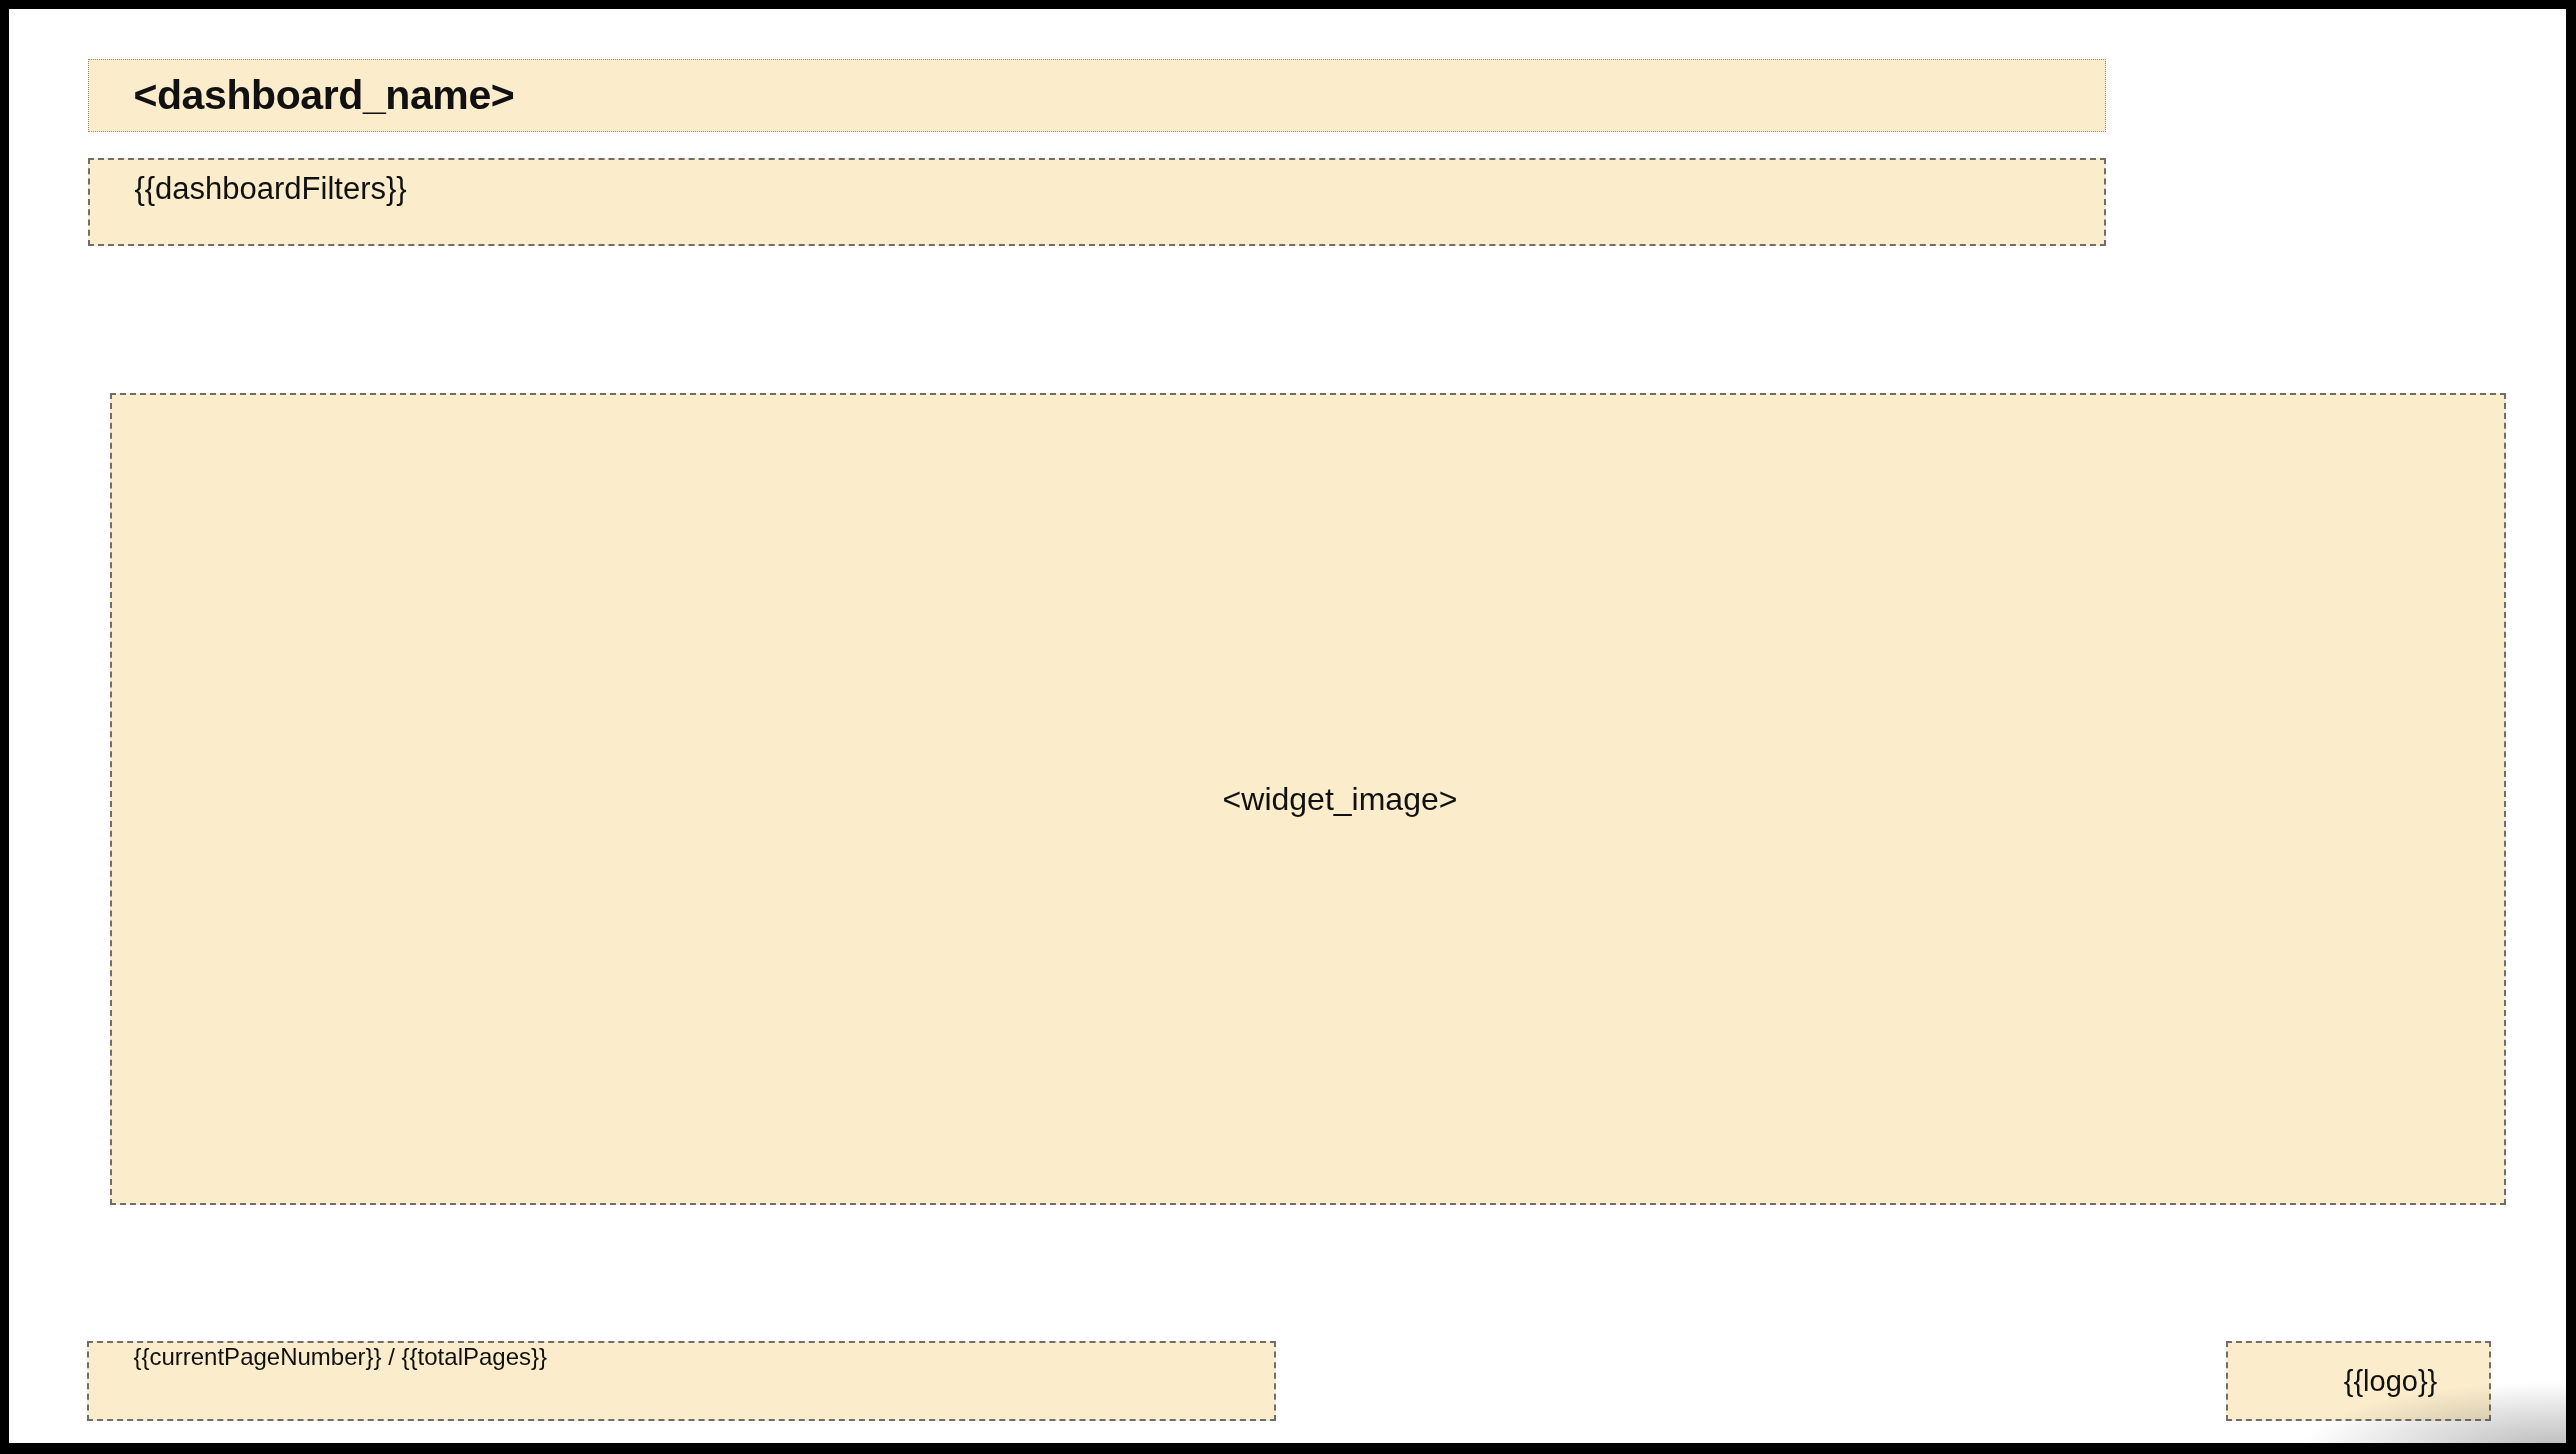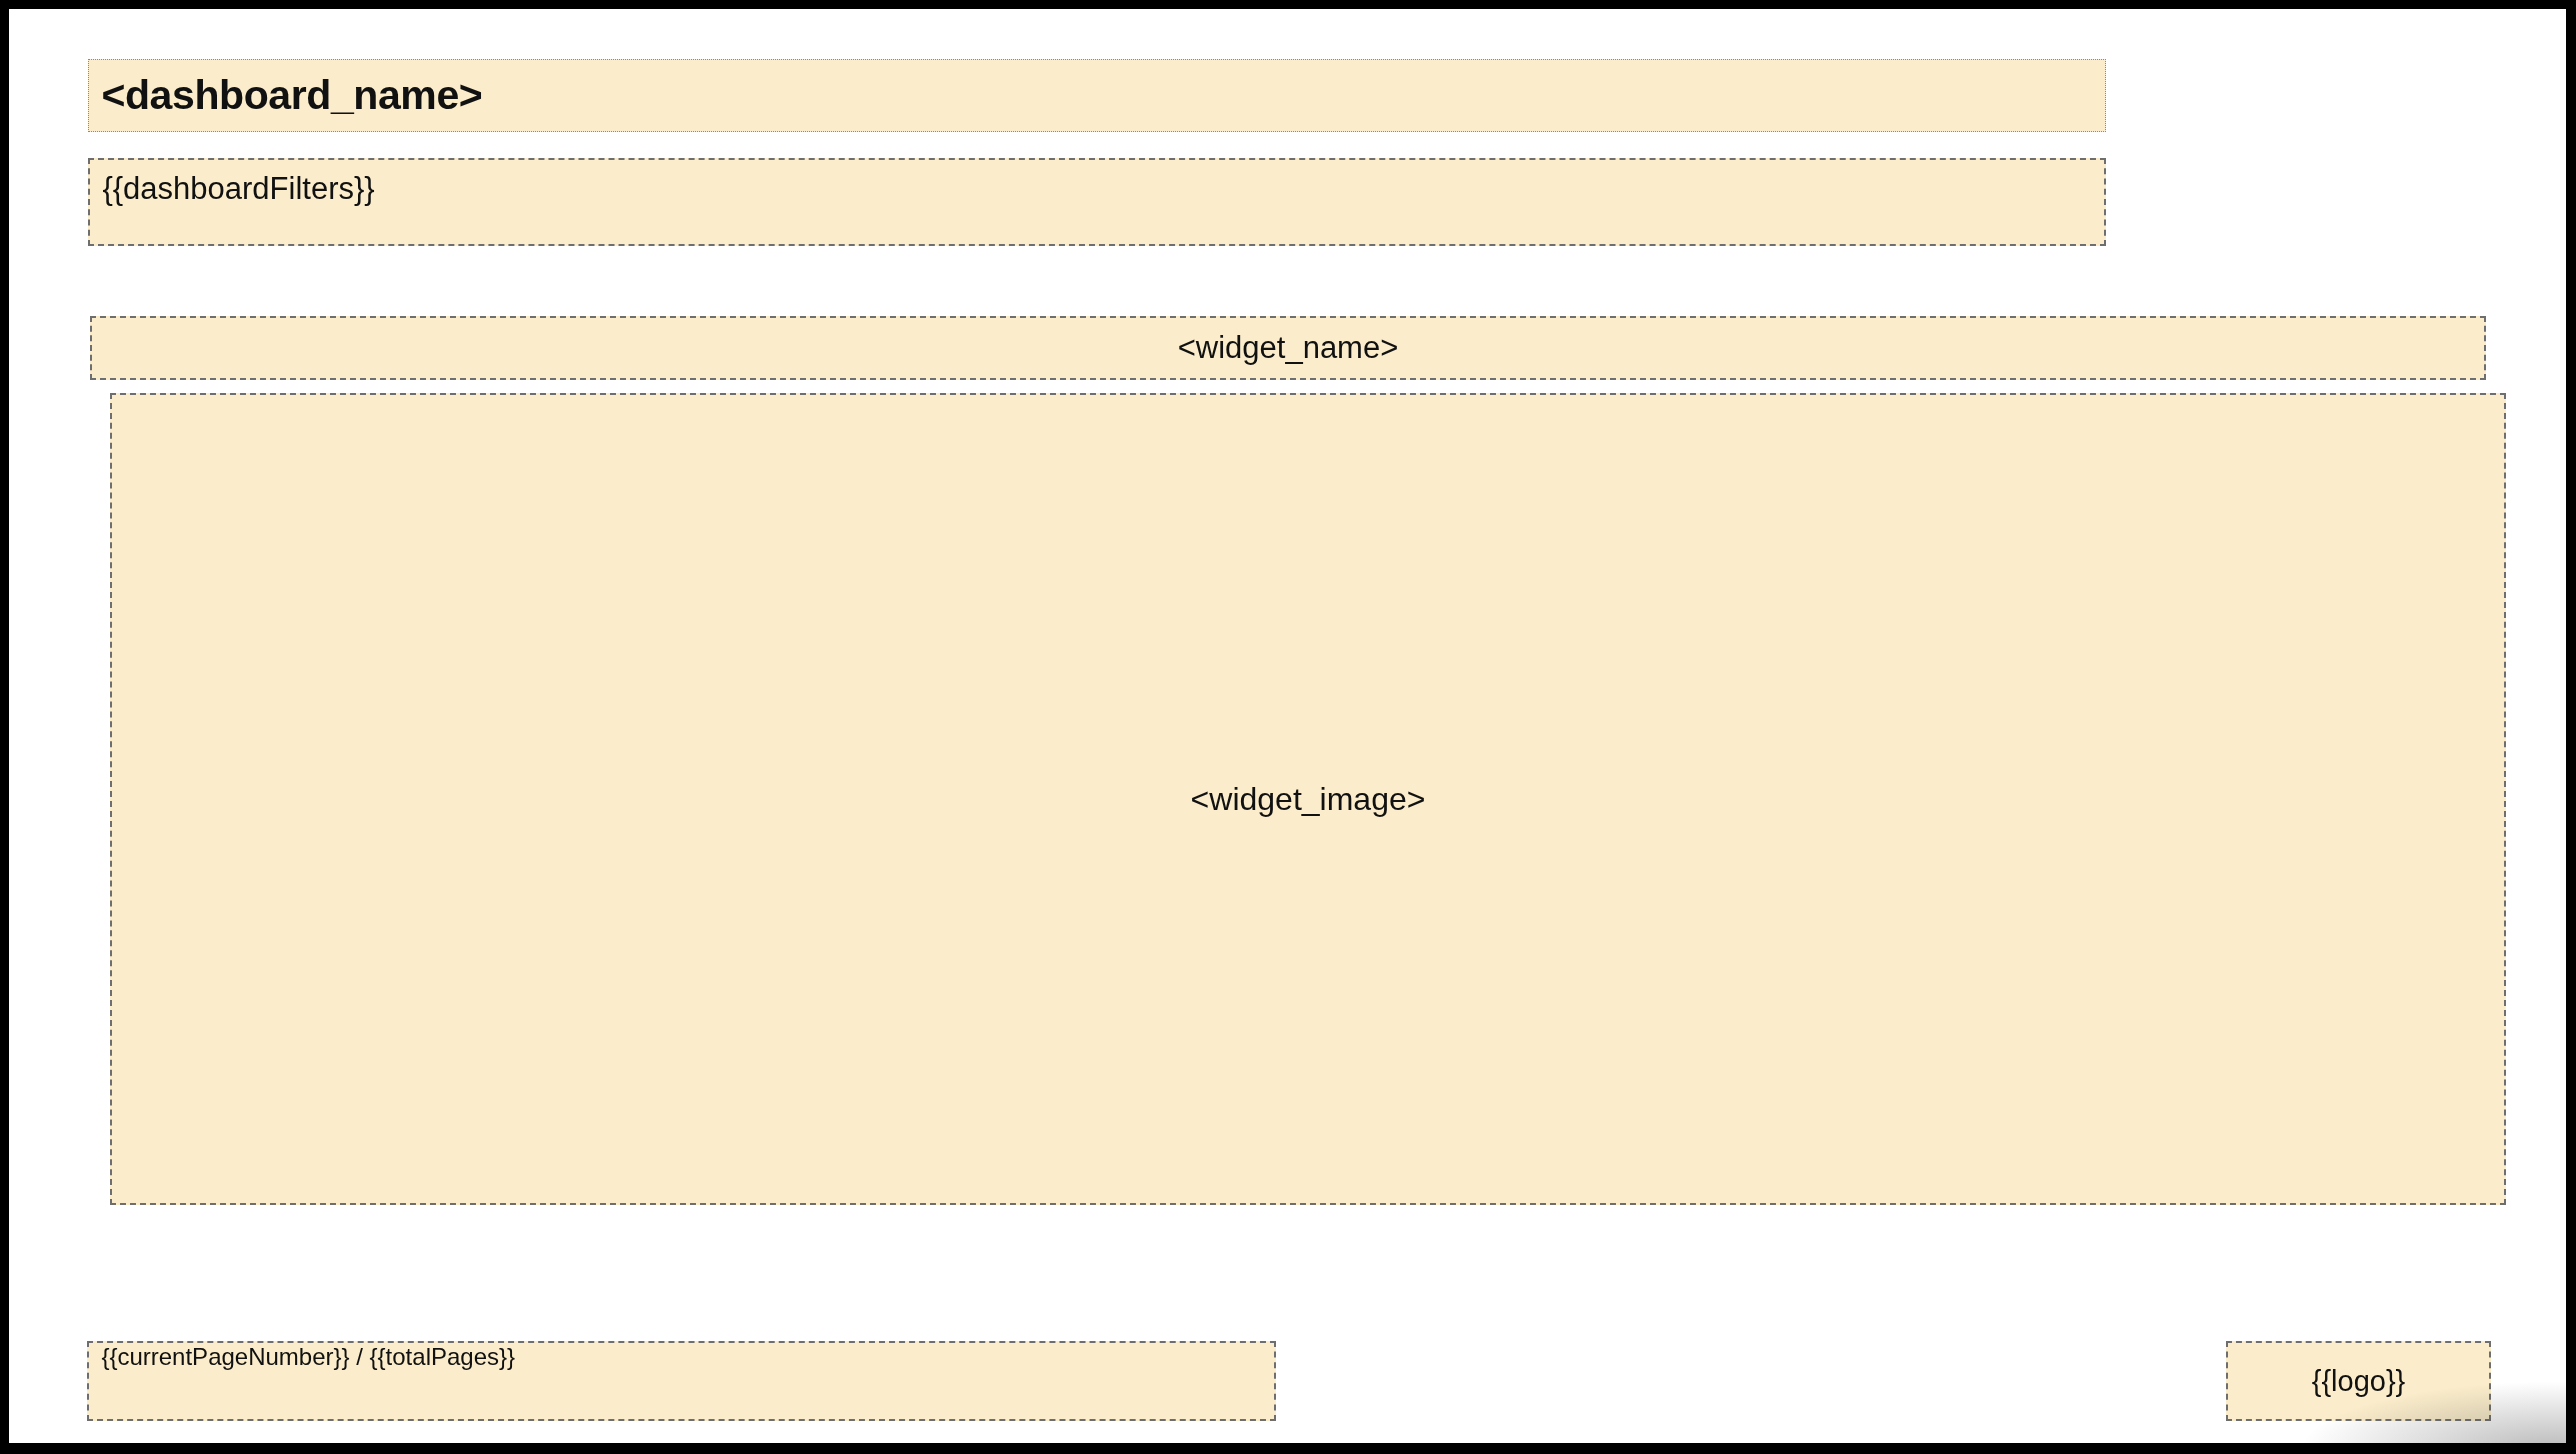--- a/index.html
+++ b/index.html
@@ -1,15 +1,15 @@
 <!DOCTYPE html>
 <html style="font-size:14.2px"><head>
 <meta charset="utf-8">
 <style>
-  * { box-sizing: border-box; }
+  * { box-sizing: border-box; padding-left: 32px; }
   html, body { margin: 0; padding: 0; }
   body {
     width: 2576px; height: 1454px;
     background: #000000;
     font-family: "Liberation Sans", sans-serif;
     color: #111111;
     position: relative;
     overflow: hidden;
   }
   .page {
@@ -81,23 +81,20 @@
 <div class="page">
 
   <div class="ph ph-dotted dashboard-name">
     <span class="label">&lt;dashboard_name&gt;</span>
   </div>
 
   <div class="ph ph-dashed dashboard-filters">
     <span class="label">{{dashboardFilters}}</span>
   </div>
 
-  <div class="ph ph-dashed widget-name">
-    <span class="label">&lt;widget_name&gt;</span>
-  </div>
 
   <div class="ph ph-dashed widget-image">
     <span class="label">&lt;widget_image&gt;</span>
   </div>
 
   <div class="ph ph-dashed page-counter">
     <span class="label">{{currentPageNumber}} / {{totalPages}}</span>
   </div>
 
   <div class="ph ph-dashed logo-box">

